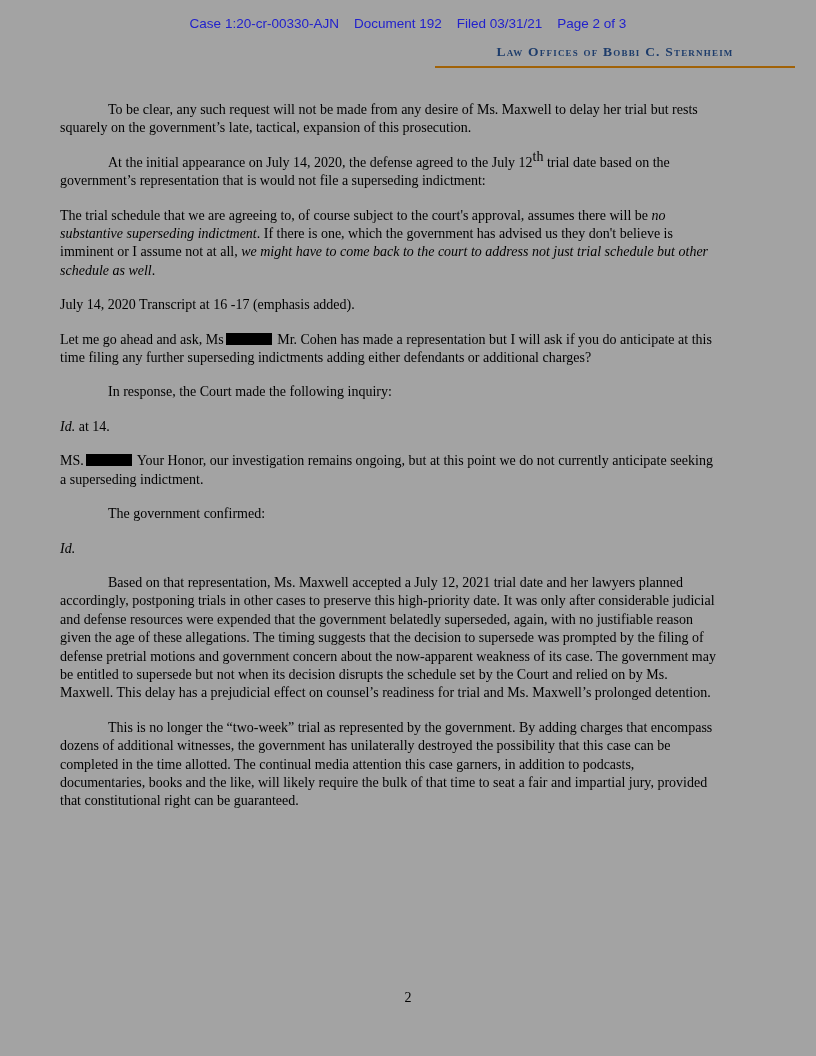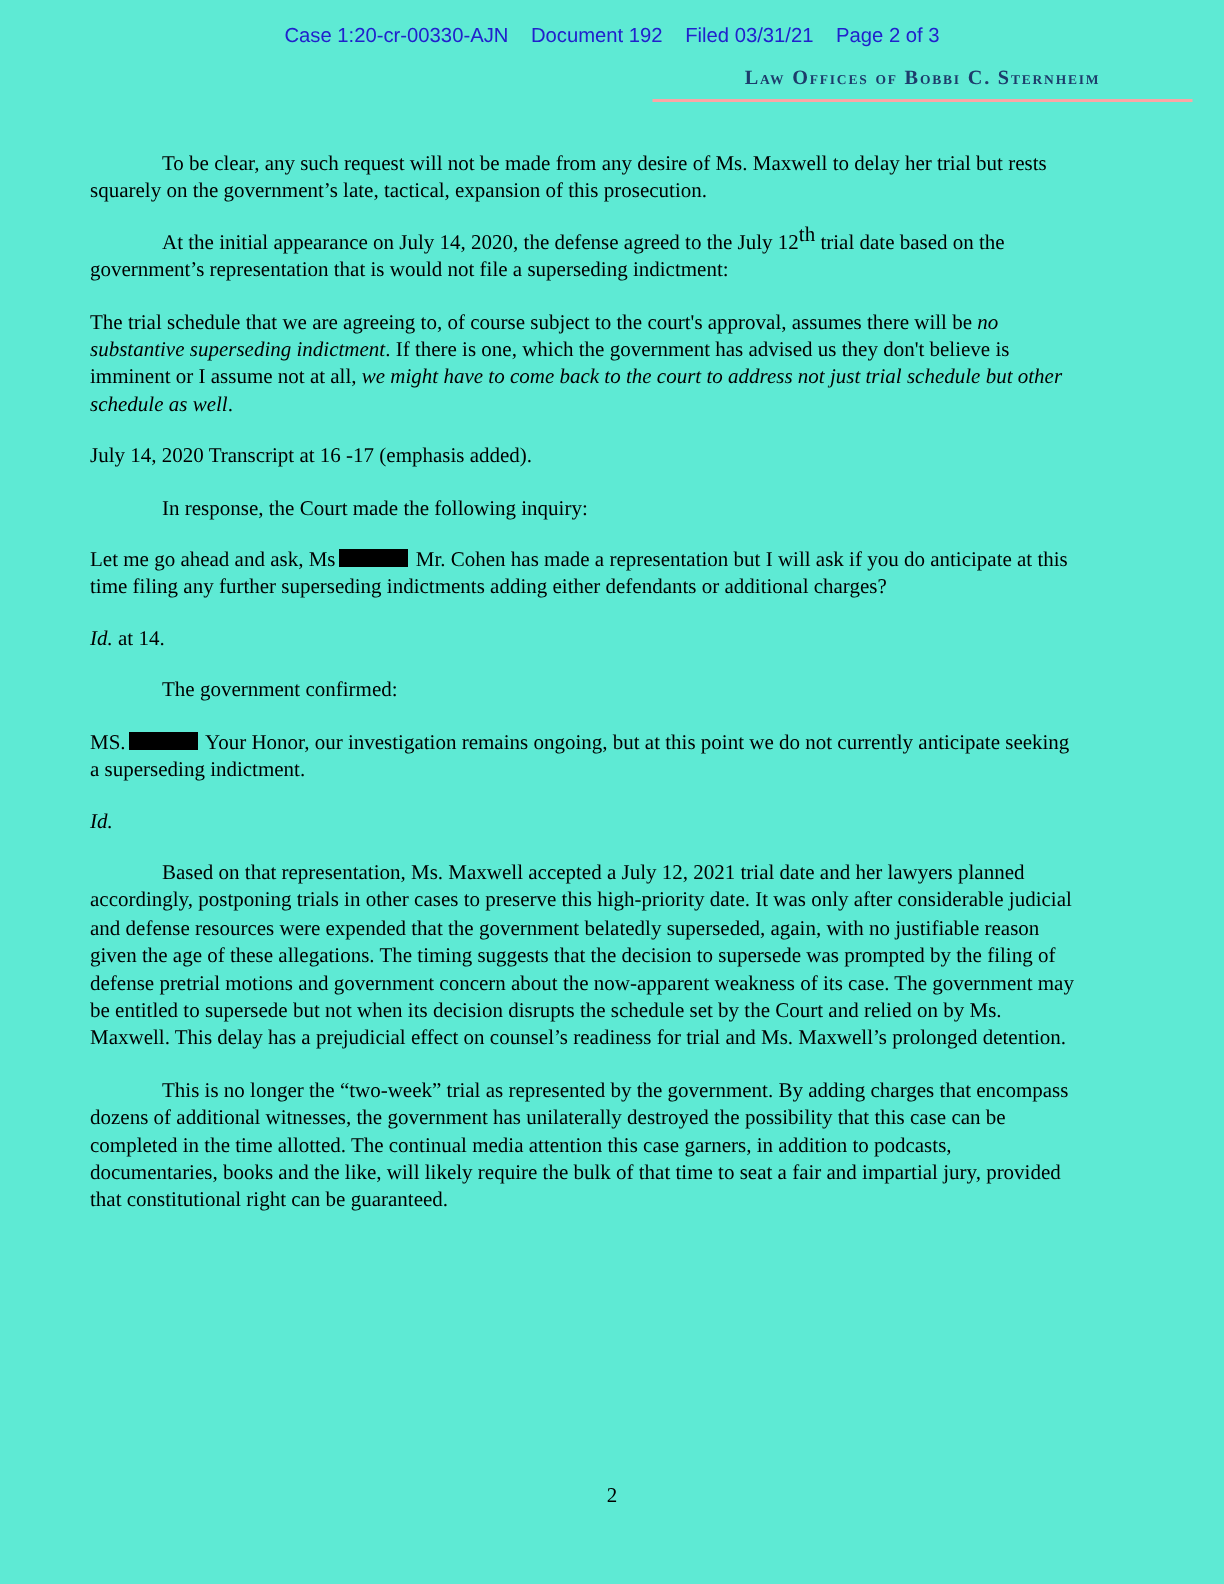--- a/index.html
+++ b/index.html
@@ -2,21 +2,21 @@
 <html><head>
 <meta charset="utf-8">
 <style>
   * { margin: 0; padding: 0; box-sizing: border-box; }
   html, body { background: #ffffff; }
   .page {
     width: 816px;
     height: 1056px;
     margin: 0 auto;
     position: relative;
-    background: #5eead4;
+    background: #a3a3a3;
     font-family: "Liberation Serif", serif;
     color: #000000;
     overflow: hidden;
   }
   .stamp {
     padding-top: 16px;
     display: flex;
     justify-content: center;
     gap: 15px;
     font-family: "Liberation Sans", sans-serif;
@@ -24,21 +24,21 @@
     color: #2121cc;
     white-space: nowrap;
   }
   .letterhead {
     position: absolute;
     top: 44px;
     right: 21px;
     width: 360px;
     text-align: center;
     padding-bottom: 6px;
-    border-bottom: 2px solid #fca5a5;
+    border-bottom: 2px solid #a16207;
     font-variant: small-caps;
     font-weight: bold;
     font-size: 13.5px;
     letter-spacing: 1.2px;
     color: #1d3c6b;
     font-family: "Liberation Serif", serif;
   }
   .doc-body {
     padding: 70px 96px 0 60px;
     font-size: 14px;
@@ -86,25 +86,25 @@
 
   <div class="letterhead">
     <span>Law Offices of Bobbi C. Sternheim</span>
   </div>
 
   <div class="doc-body">
       <div class="block paragraph"><span>To be clear, any such request will not be made from any desire of Ms. Maxwell to delay her trial but rests squarely on the government’s late, tactical, expansion of this prosecution.</span></div>
       <div class="block paragraph"><span>At the initial appearance on July 14, 2020, the defense agreed to the July 12</span><sup>th</sup><span> trial date based on the government’s representation that is would not file a superseding indictment:</span></div>
       <div class="block quote"><span>The trial schedule that we are agreeing to, of course subject to the court's approval, assumes there will be </span><em>no substantive superseding indictment</em><span>. If there is one, which the government has advised us they don't believe is imminent or I assume not at all, </span><em>we might have to come back to the court to address not just trial schedule but other schedule as well</em><span>.</span></div>
       <div class="block cite"><span>July 14, 2020 Transcript at 16 -17 (emphasis added).</span></div>
+      <div class="block quote"><span>Let me go ahead and ask, Ms</span><span class="redaction"></span><span> Mr. Cohen has made a representation but I will ask if you do anticipate at this time filing any further superseding indictments adding either defendants or additional charges?</span></div>
       <div class="block paragraph"><span>In response, the Court made the following inquiry:</span></div>
-      <div class="block quote"><span>Let me go ahead and ask, Ms</span><span class="redaction"></span><span> Mr. Cohen has made a representation but I will ask if you do anticipate at this time filing any further superseding indictments adding either defendants or additional charges?</span></div>
       <div class="block cite"><em>Id.</em><span> at 14.</span></div>
+      <div class="block quote"><span>MS.</span><span class="redaction"></span><span> Your Honor, our investigation remains ongoing, but at this point we do not currently anticipate seeking a superseding indictment.</span></div>
       <div class="block paragraph"><span>The government confirmed:</span></div>
-      <div class="block quote"><span>MS.</span><span class="redaction"></span><span> Your Honor, our investigation remains ongoing, but at this point we do not currently anticipate seeking a superseding indictment.</span></div>
       <div class="block cite"><em>Id.</em></div>
       <div class="block paragraph"><span>Based on that representation, Ms. Maxwell accepted a July 12, 2021 trial date and her lawyers planned accordingly, postponing trials in other cases to preserve this high-priority date. It was only after considerable judicial and defense resources were expended that the government belatedly superseded, again, with no justifiable reason given the age of these allegations. The timing suggests that the decision to supersede was prompted by the filing of defense pretrial motions and government concern about the now-apparent weakness of its case. The government may be entitled to supersede but not when its decision disrupts the schedule set by the Court and relied on by Ms. Maxwell. This delay has a prejudicial effect on counsel’s readiness for trial and Ms. Maxwell’s prolonged detention.</span></div>
       <div class="block paragraph"><span>This is no longer the “two-week” trial as represented by the government.  By adding charges that encompass dozens of additional witnesses, the government has unilaterally destroyed the possibility that this case can be completed in the time allotted. The continual media attention this case garners, in addition to podcasts, documentaries, books and the like, will likely require the bulk of that time to seat a fair and impartial jury, provided that constitutional right can be guaranteed.</span></div>
     </div>
 
   <div class="page-number">2</div>
 
 </div>
 
 </body></html>

